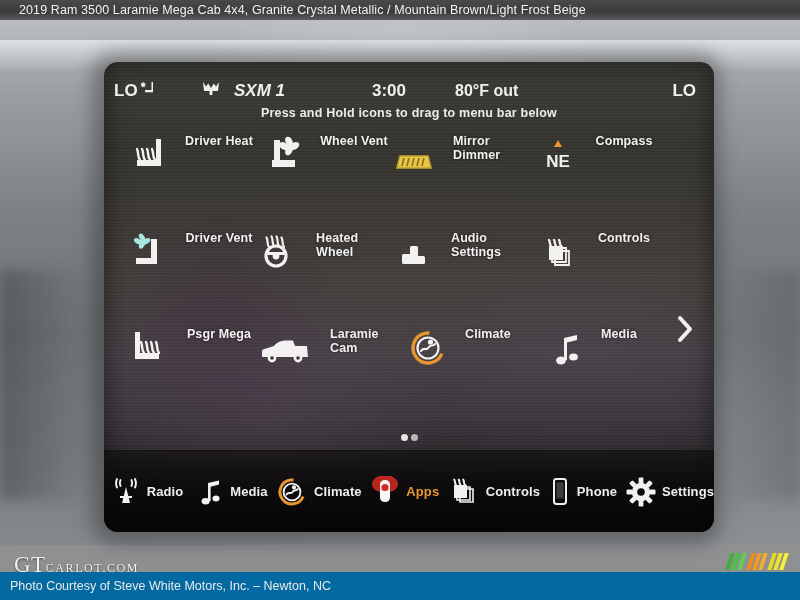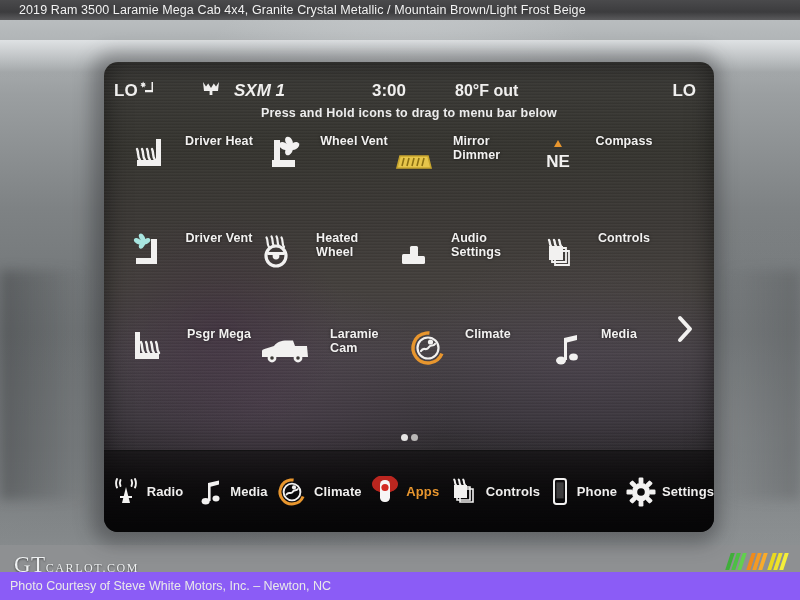--- a/index.html
+++ b/index.html
@@ -143,21 +143,21 @@
     text-shadow: 0 1px 2px rgba(0,0,0,.6);
   }
   .wm-gt { font-size: 23px; letter-spacing: .5px; }
   .wm-rest { font-size: 12px; letter-spacing: 1.6px; text-align: center; }
   .bars { position: absolute; right: 14px; top: 553px; display: flex; gap: 5px; z-index: 20; }
   .barset { display: flex; gap: 2px; }
   .bar { width: 4px; height: 17px; transform: skewX(-18deg); }
 
   .footer {
     position: absolute; left: 0; bottom: 0; width: 800px; height: 28px;
-    background: #8b5cf6; color: #e9e9e9; font-size: 12.5px;
+    background: #0369a1; color: #e9e9e9; font-size: 12.5px;
     line-height: 28px; padding-left: 10px; z-index: 25; white-space: nowrap;
   }
 </style>
 </head>
 <body>
 
 <div id="root">
 
   <div class="caption-bar">2019 Ram 3500 Laramie Mega Cab 4x4,  Granite Crystal Metallic / Mountain Brown/Light Frost Beige</div>
 

